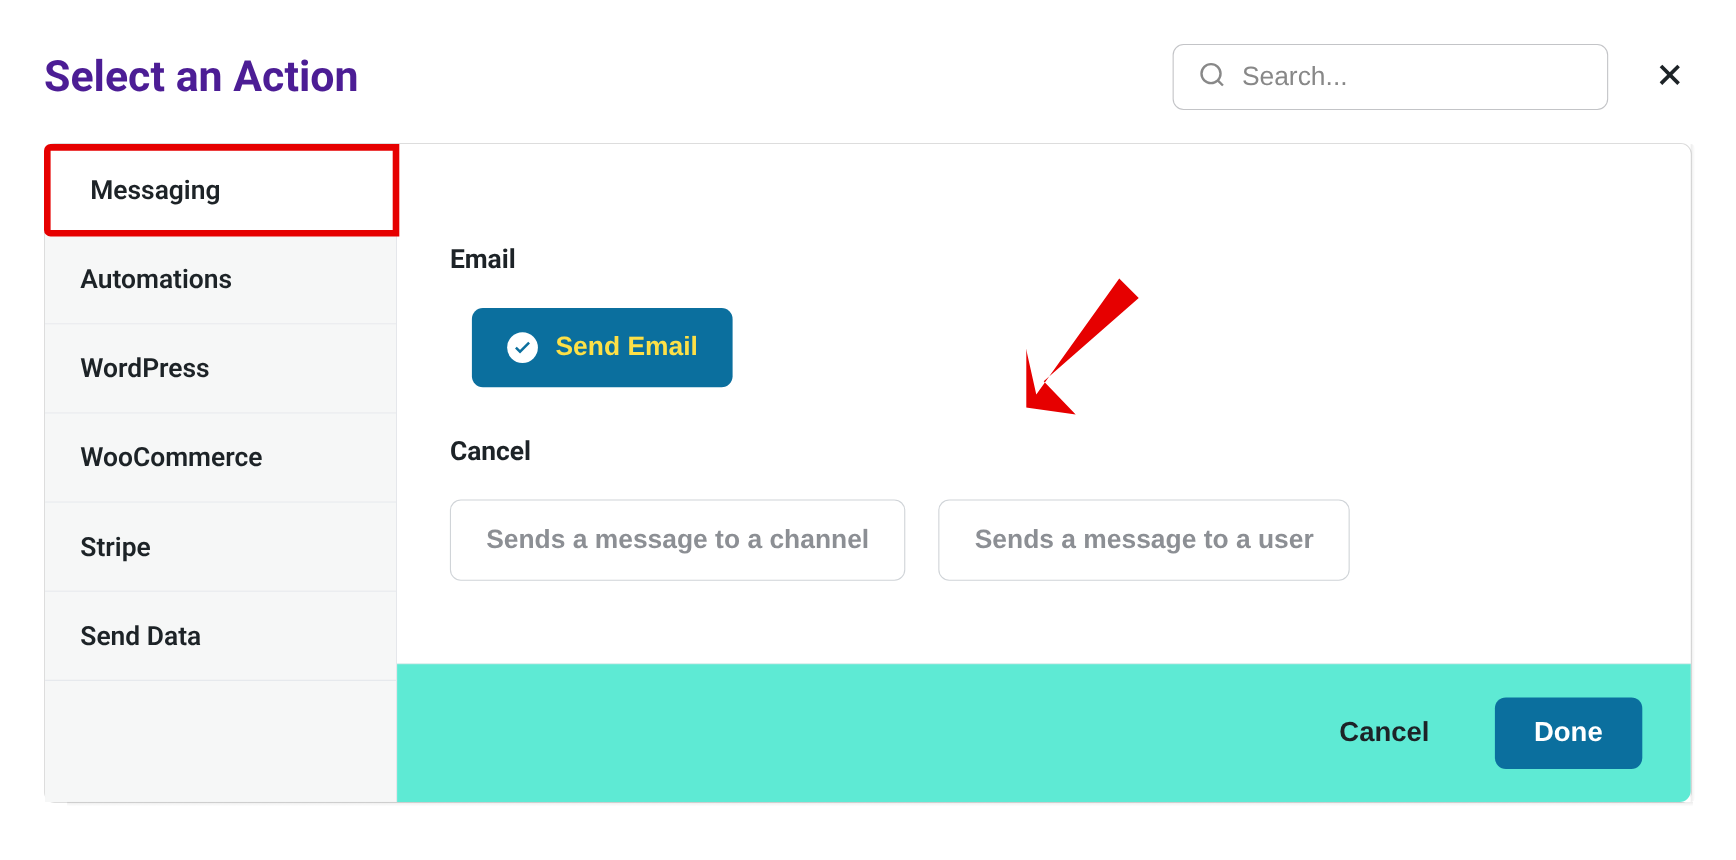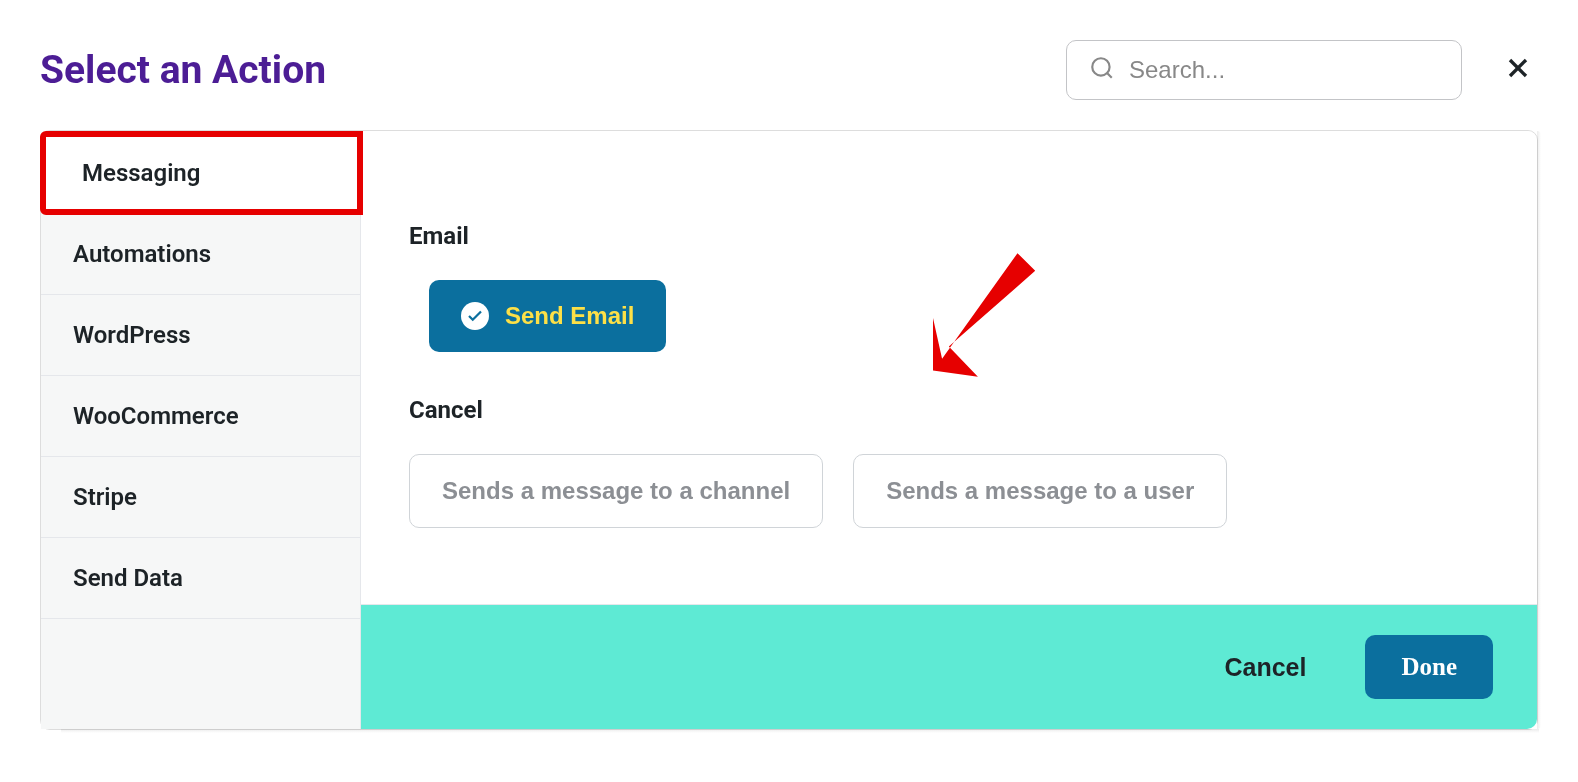--- a/index.html
+++ b/index.html
@@ -175,21 +175,20 @@
     }
     .done-btn {
       font-size: 25px;
       font-weight: 700;
       color: #fff;
       background: #0b6f9e;
       border: none;
       cursor: pointer;
       padding: 18px 36px;
       border-radius: 10px;
-      font-family: Liberation Serif, serif;
     }
     .arrow-annotation {
       position: absolute;
       left: 572px;
       top: 118px;
       pointer-events: none;
       z-index: 10;
     }
     .panel::after {
       content: "";

